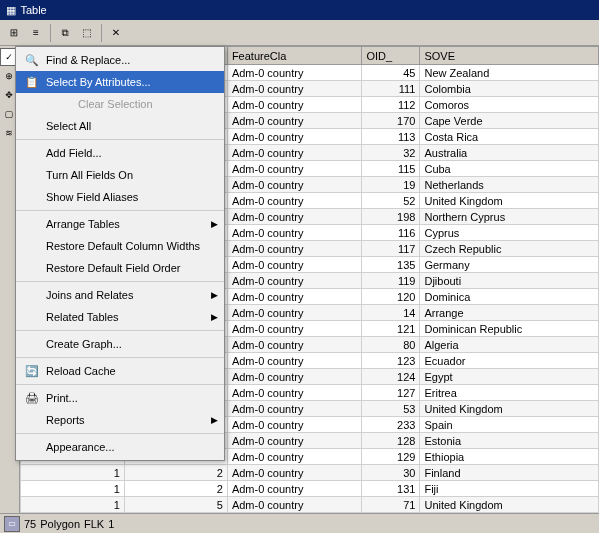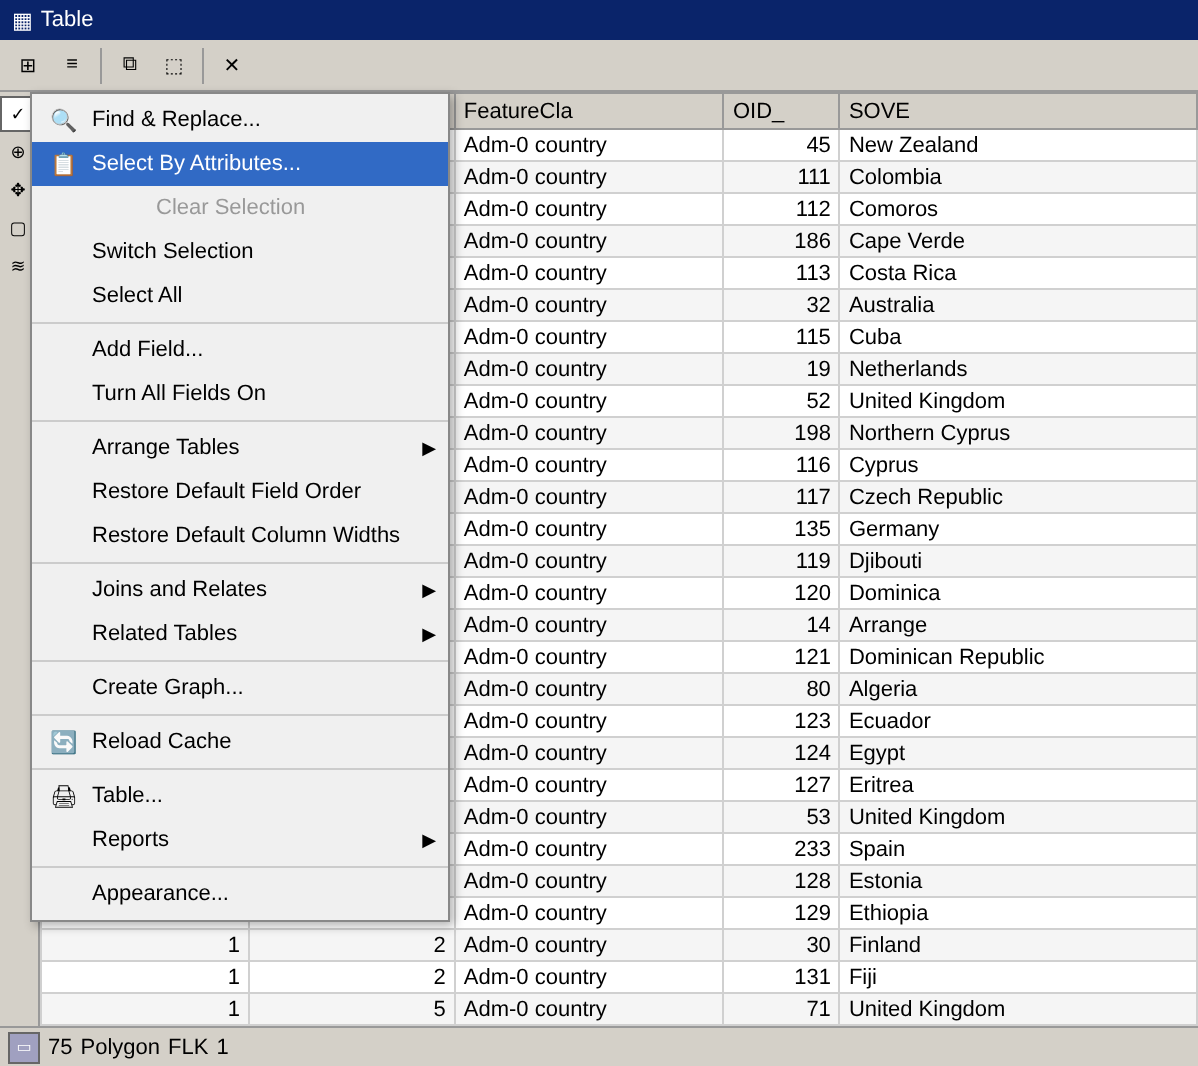--- a/index.html
+++ b/index.html
@@ -259,21 +259,21 @@
             <td class="cell-num">1</td>
             <td class="cell-num">1</td>
             <td>Adm-0 country</td>
             <td class="cell-num">112</td>
             <td>Comoros</td>
           </tr>
           <tr>
             <td class="cell-num">1</td>
             <td class="cell-num">2</td>
             <td>Adm-0 country</td>
-            <td class="cell-num">186</td>
+            <td class="cell-num">170</td>
             <td>Cape Verde</td>
           </tr>
           <tr>
             <td class="cell-num">1</td>
             <td class="cell-num">1</td>
             <td>Adm-0 country</td>
             <td class="cell-num">113</td>
             <td>Costa Rica</td>
           </tr>
           <tr>
@@ -449,48 +449,48 @@
       <div class="menu-item highlighted">
         <span class="menu-icon">📋</span>
         <span>Select By Attributes...</span>
       </div>
       <div class="menu-item disabled">
         <span class="menu-icon"></span>
         <span>Clear Selection</span>
       </div>
       <div class="menu-item">
         <span class="menu-icon"></span>
-        <span>Switch Selection</span>
-      </div>
-      <div class="menu-item">
-        <span class="menu-icon"></span>
         <span>Select All</span>
       </div>
       <div class="menu-separator"></div>
       <div class="menu-item">
         <span class="menu-icon"></span>
         <span>Add Field...</span>
       </div>
       <div class="menu-item">
         <span class="menu-icon"></span>
         <span>Turn All Fields On</span>
+      </div>
+      <div class="menu-item">
+        <span class="menu-icon"></span>
+        <span>Show Field Aliases</span>
       </div>
       <div class="menu-separator"></div>
       <div class="menu-item">
         <span class="menu-icon"></span>
         <span>Arrange Tables</span>
         <span class="submenu-arrow">▶</span>
       </div>
       <div class="menu-item">
         <span class="menu-icon"></span>
+        <span>Restore Default Column Widths</span>
+      </div>
+      <div class="menu-item">
+        <span class="menu-icon"></span>
         <span>Restore Default Field Order</span>
-      </div>
-      <div class="menu-item">
-        <span class="menu-icon"></span>
-        <span>Restore Default Column Widths</span>
       </div>
       <div class="menu-separator"></div>
       <div class="menu-item">
         <span class="menu-icon"></span>
         <span>Joins and Relates</span>
         <span class="submenu-arrow">▶</span>
       </div>
       <div class="menu-item">
         <span class="menu-icon"></span>
         <span>Related Tables</span>
@@ -502,21 +502,21 @@
         <span>Create Graph...</span>
       </div>
       <div class="menu-separator"></div>
       <div class="menu-item">
         <span class="menu-icon">🔄</span>
         <span>Reload Cache</span>
       </div>
       <div class="menu-separator"></div>
       <div class="menu-item">
         <span class="menu-icon">🖨</span>
-        <span>Table...</span>
+        <span>Print...</span>
       </div>
       <div class="menu-item">
         <span class="menu-icon"></span>
         <span>Reports</span>
         <span class="submenu-arrow">▶</span>
       </div>
       <div class="menu-separator"></div>
       <div class="menu-item">
         <span class="menu-icon"></span>
         <span>Appearance...</span>

